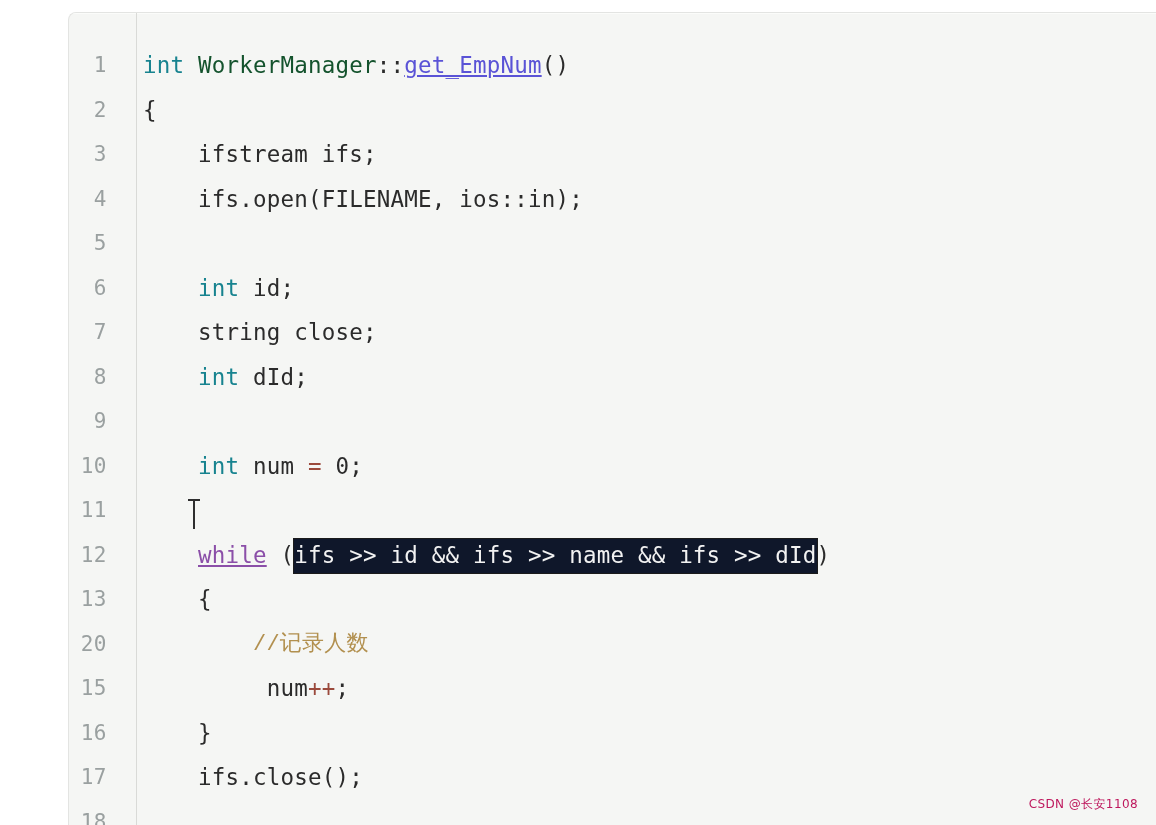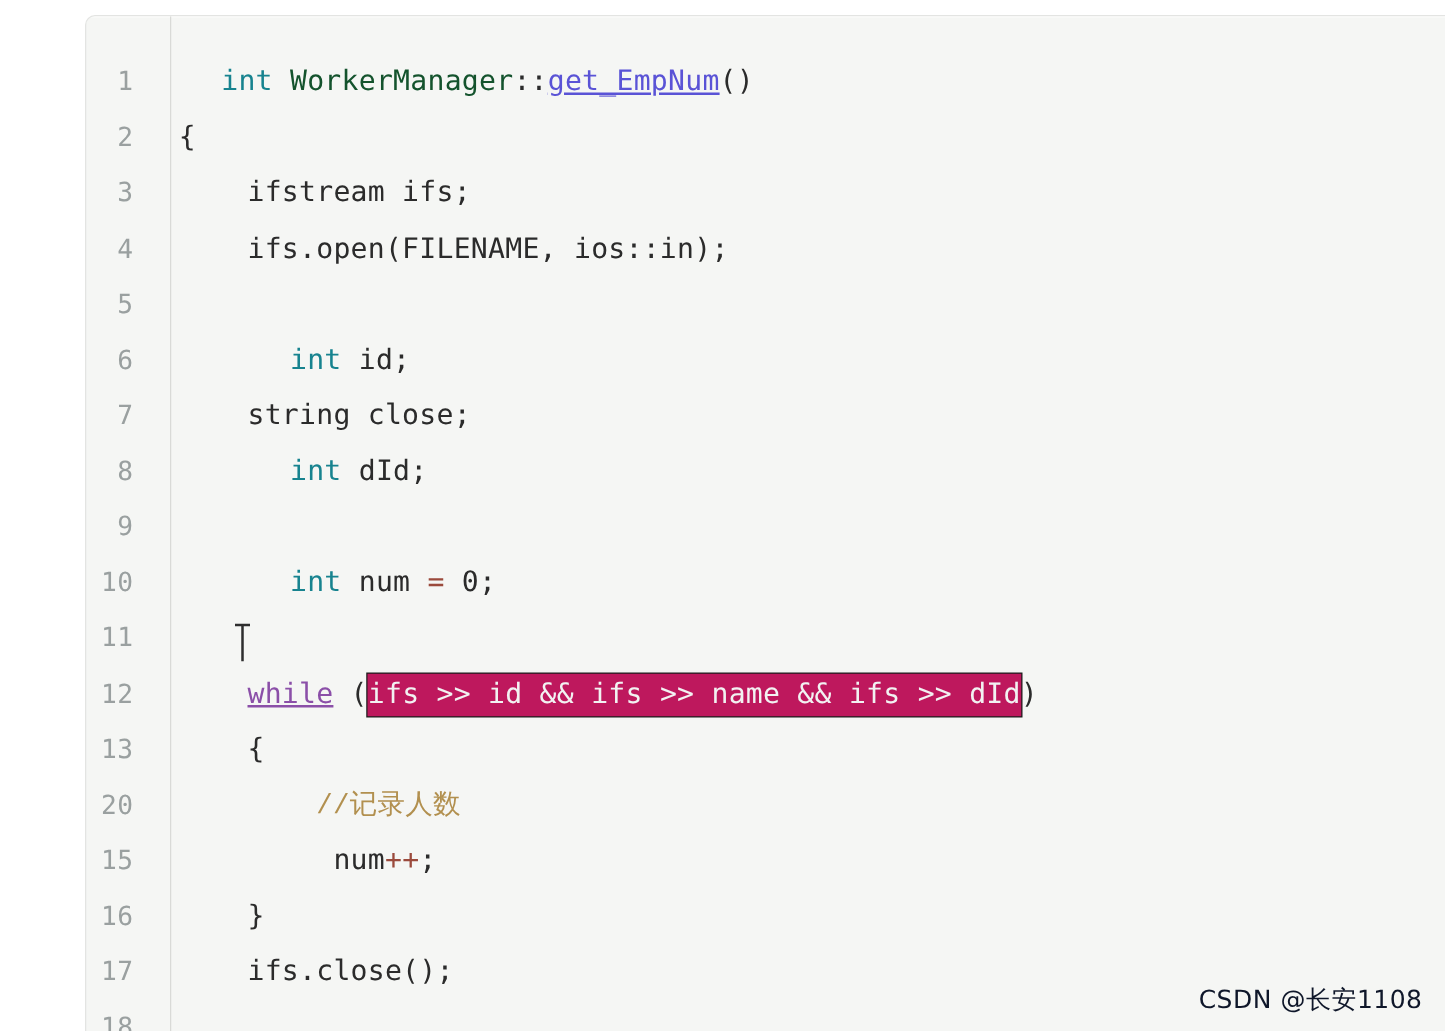--- a/index.html
+++ b/index.html
@@ -83,36 +83,36 @@
     flex: 1 1 auto;
     padding-left: 22px;
     font-size: 22.5px;
     font-family: "DejaVu Sans Mono", "Liberation Mono", monospace;
     color: #2b2b2b;
     white-space: pre;
     letter-spacing: 0.2px;
   }
 
   
-  .t-type    { color: #17838f; margin-left: 34px; }            
+  .t-type    { color: #17838f; }            
   .t-class   { color: #14532d; }            
   .t-fn      { color: #5a53d6; text-decoration: underline; }            
   .t-kw      { color: #8b4fa8; text-decoration: underline; }            
   .t-op      { color: #9b4a3c; }            
   .t-plain   { color: #2b2b2b; }
   .t-punc    { color: #2b2b2b; }
   .t-comment {
     color: #b2904f;
     font-family: Liberation Mono, monospace;
     font-size: 22px;
   }
 
   
   .sel {
-    background: #be185d;
+    background: #0f172a;
     color: #f2f2f2;
     padding: 3px 0 5px 0;
     box-shadow: 0 0 0 1px #1b1b1b;
   }
 
   
   #text-caret {
     position: absolute;
     left: 188px;
     top: 497px;
@@ -132,22 +132,22 @@
     width: 12px; height: 2px;
     background: #2e2e2e;
   }
 
   
   #watermark {
     position: absolute;
     right: 18px;
     bottom: 12px;
     font-family: "DejaVu Sans", "Liberation Sans", sans-serif;
-    font-size: 20px;
-    color: #0f172a;
+    font-size: 12px;
+    color: #be185d;
     letter-spacing: 0.4px;
     user-select: none;
     white-space: nowrap;
   }
 </style>
 </head>
 <body>
 
 <div id="page">
 

